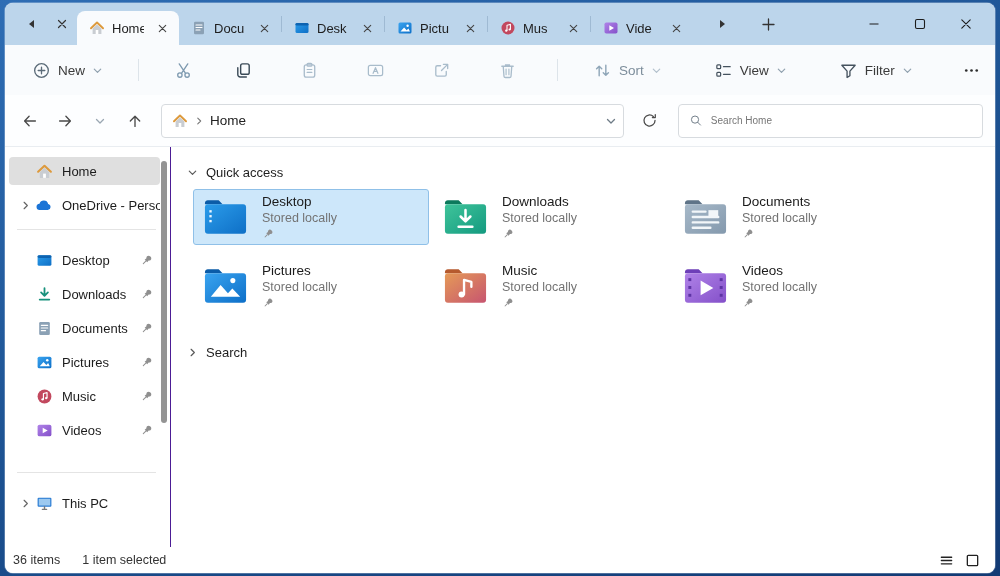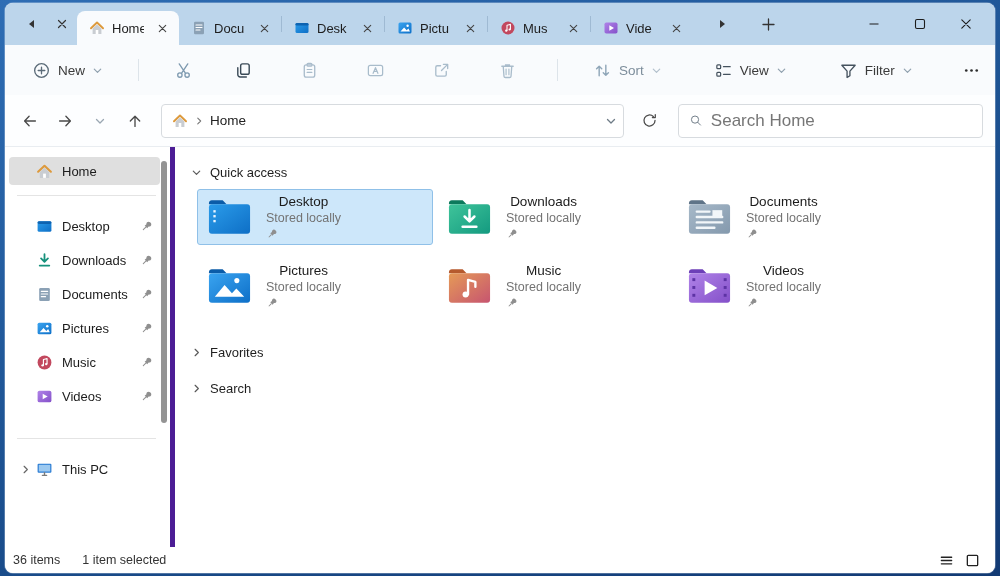--- a/index.html
+++ b/index.html
@@ -36,36 +36,36 @@
   
   .addrrow { height:52px; background:#fdfeff; display:flex; align-items:center; padding:0 12px 0 8px; gap:2px; flex:none; border-bottom:1px solid #e9edf1; }
   .navbtn { width:33px; height:32px; display:flex; align-items:center; justify-content:center; border-radius:4px; cursor:pointer; color:#4a4a4a; flex:none; }
   .navbtn.dim { color:#9aa7b2; }
   .addrbox { flex:1; height:34px; margin-left:8px; border:1px solid #d7dbdf; border-radius:4px; background:#fff;
     display:flex; align-items:center; padding:0 6px 0 10px; gap:6px; min-width:0; }
   .addrbox .crumb { font-size:13.5px; color:#222; }
   .refresh { width:34px; height:32px; display:flex; align-items:center; justify-content:center; color:#4a4a4a; border-radius:4px; cursor:pointer; flex:none; }
   .searchbox { width:305px; height:34px; margin-left:10px; border:1px solid #d7dbdf; border-radius:4px; background:#fff;
     display:flex; align-items:center; padding:0 10px; gap:8px; flex:none; }
-  .searchbox input { border:none; outline:none; font-size:17px; color:#333; width:100%; font-family:inherit; background:transparent; }
+  .searchbox input { border:none; outline:none; font-size:10px; color:#333; width:100%; font-family:inherit; background:transparent; }
   .searchbox input::placeholder { color:#767676; }
 
   
   .bodywrap { flex:1; display:flex; min-height:0; }
   .sidebar { width:165px; flex:none; position:relative; padding:10px 0 0 4px; }
   .srow { height:28px; margin:0 10px 6px 0; display:flex; align-items:center; border-radius:4px; cursor:pointer; padding-left:6px; }
   .srow.sel { background:#dfdfdf; }
   .srow .schev { width:20px; display:flex; justify-content:center; color:#666; flex:none; }
   .srow .sico { width:18px; height:18px; margin-right:9px; flex:none; display:flex; align-items:center; justify-content:center; }
   .srow .slabel { font-size:13px; color:#1c1c1c; white-space:nowrap; overflow:hidden; flex:1; }
   .srow .spin { width:14px; flex:none; margin-right:6px; color:#8f8f8f; display:flex; }
   .sdivider { height:1px; background:#e4e4e4; margin:10px 14px 16px 8px; }
   .sscroll { position:absolute; right:3px; top:14px; width:6px; height:262px; background:#949494; border-radius:3px; cursor:pointer; }
 
-  .main { flex:1; border-left:5px solid #4c1d95; padding:14px 0 0 16px; position:relative; min-width:0;text-align:center; }
+  .main { flex:1; border-left:1px solid #4c1d95; padding:14px 0 0 16px; position:relative; min-width:0; }
   .sechead { display:flex; align-items:center; gap:8px; font-size:13px; color:#1f1f1f; cursor:pointer; height:22px; }
   .sechead .chev { color:#5a5a5a; display:flex; }
   .tiles { display:flex; flex-wrap:wrap; width:730px; margin:6px 0 8px 6px; }
   .tile { width:236px; height:56px; margin:0 4px 13px 0; border:1px solid transparent; border-radius:3px;
     display:flex; align-items:center; padding:4px 8px; gap:13px; cursor:pointer; }
   .tile.sel { background:#cde7fa; border-color:#8fc0e8; }
   .tile .ticon { flex:none; width:47px; display:flex; }
   .tile .ttext { display:flex; flex-direction:column; line-height:1.25; min-width:0; }
   .tile .tname { font-size:13.5px; color:#1b1b1b; }
   .tile .tstat { font-size:12.5px; color:#737373; }
@@ -545,20 +545,33 @@
     <div class="sidebar">
       <div class="srow sel">
         <span class="schev"></span>
         <span class="sico">
             <svg width="17" height="17">
               <use href="#i-home"></use>
             </svg>
           </span>
         <span class="slabel">Home</span>
       </div>
+      <div class="srow">
+        <span class="schev">
+            <svg width="11" height="11">
+              <use href="#i-chev-r"></use>
+            </svg>
+          </span>
+        <span class="sico">
+            <svg width="18" height="18">
+              <use href="#i-cloud"></use>
+            </svg>
+          </span>
+        <span class="slabel">OneDrive - Perso</span>
+      </div>
       <div class="sdivider"></div>
 
       <div class="srow">
         <span class="schev"></span>
         <span class="sico">
             <svg width="17" height="17">
               <use href="#i-mini-desktop"></use>
             </svg>
           </span>
         <span class="slabel">Desktop</span>
@@ -766,28 +779,20 @@
           </span>
         </div>
       </div>
 
       <div class="sechead subsec">
         <span class="chev">
             <svg width="11" height="11">
               <use href="#i-chev-r"></use>
             </svg>
           </span>
-        <span>Favorites</span>
-      </div>
-      <div class="sechead subsec">
-        <span class="chev">
-            <svg width="11" height="11">
-              <use href="#i-chev-r"></use>
-            </svg>
-          </span>
         <span>Search</span>
       </div>
     </div>
   </div>
 
   <div class="statusbar">
     <span class="scount">36 items</span>
     <span>1 item selected</span>
     <div class="spacer"></div>
     <div class="stbtn">

